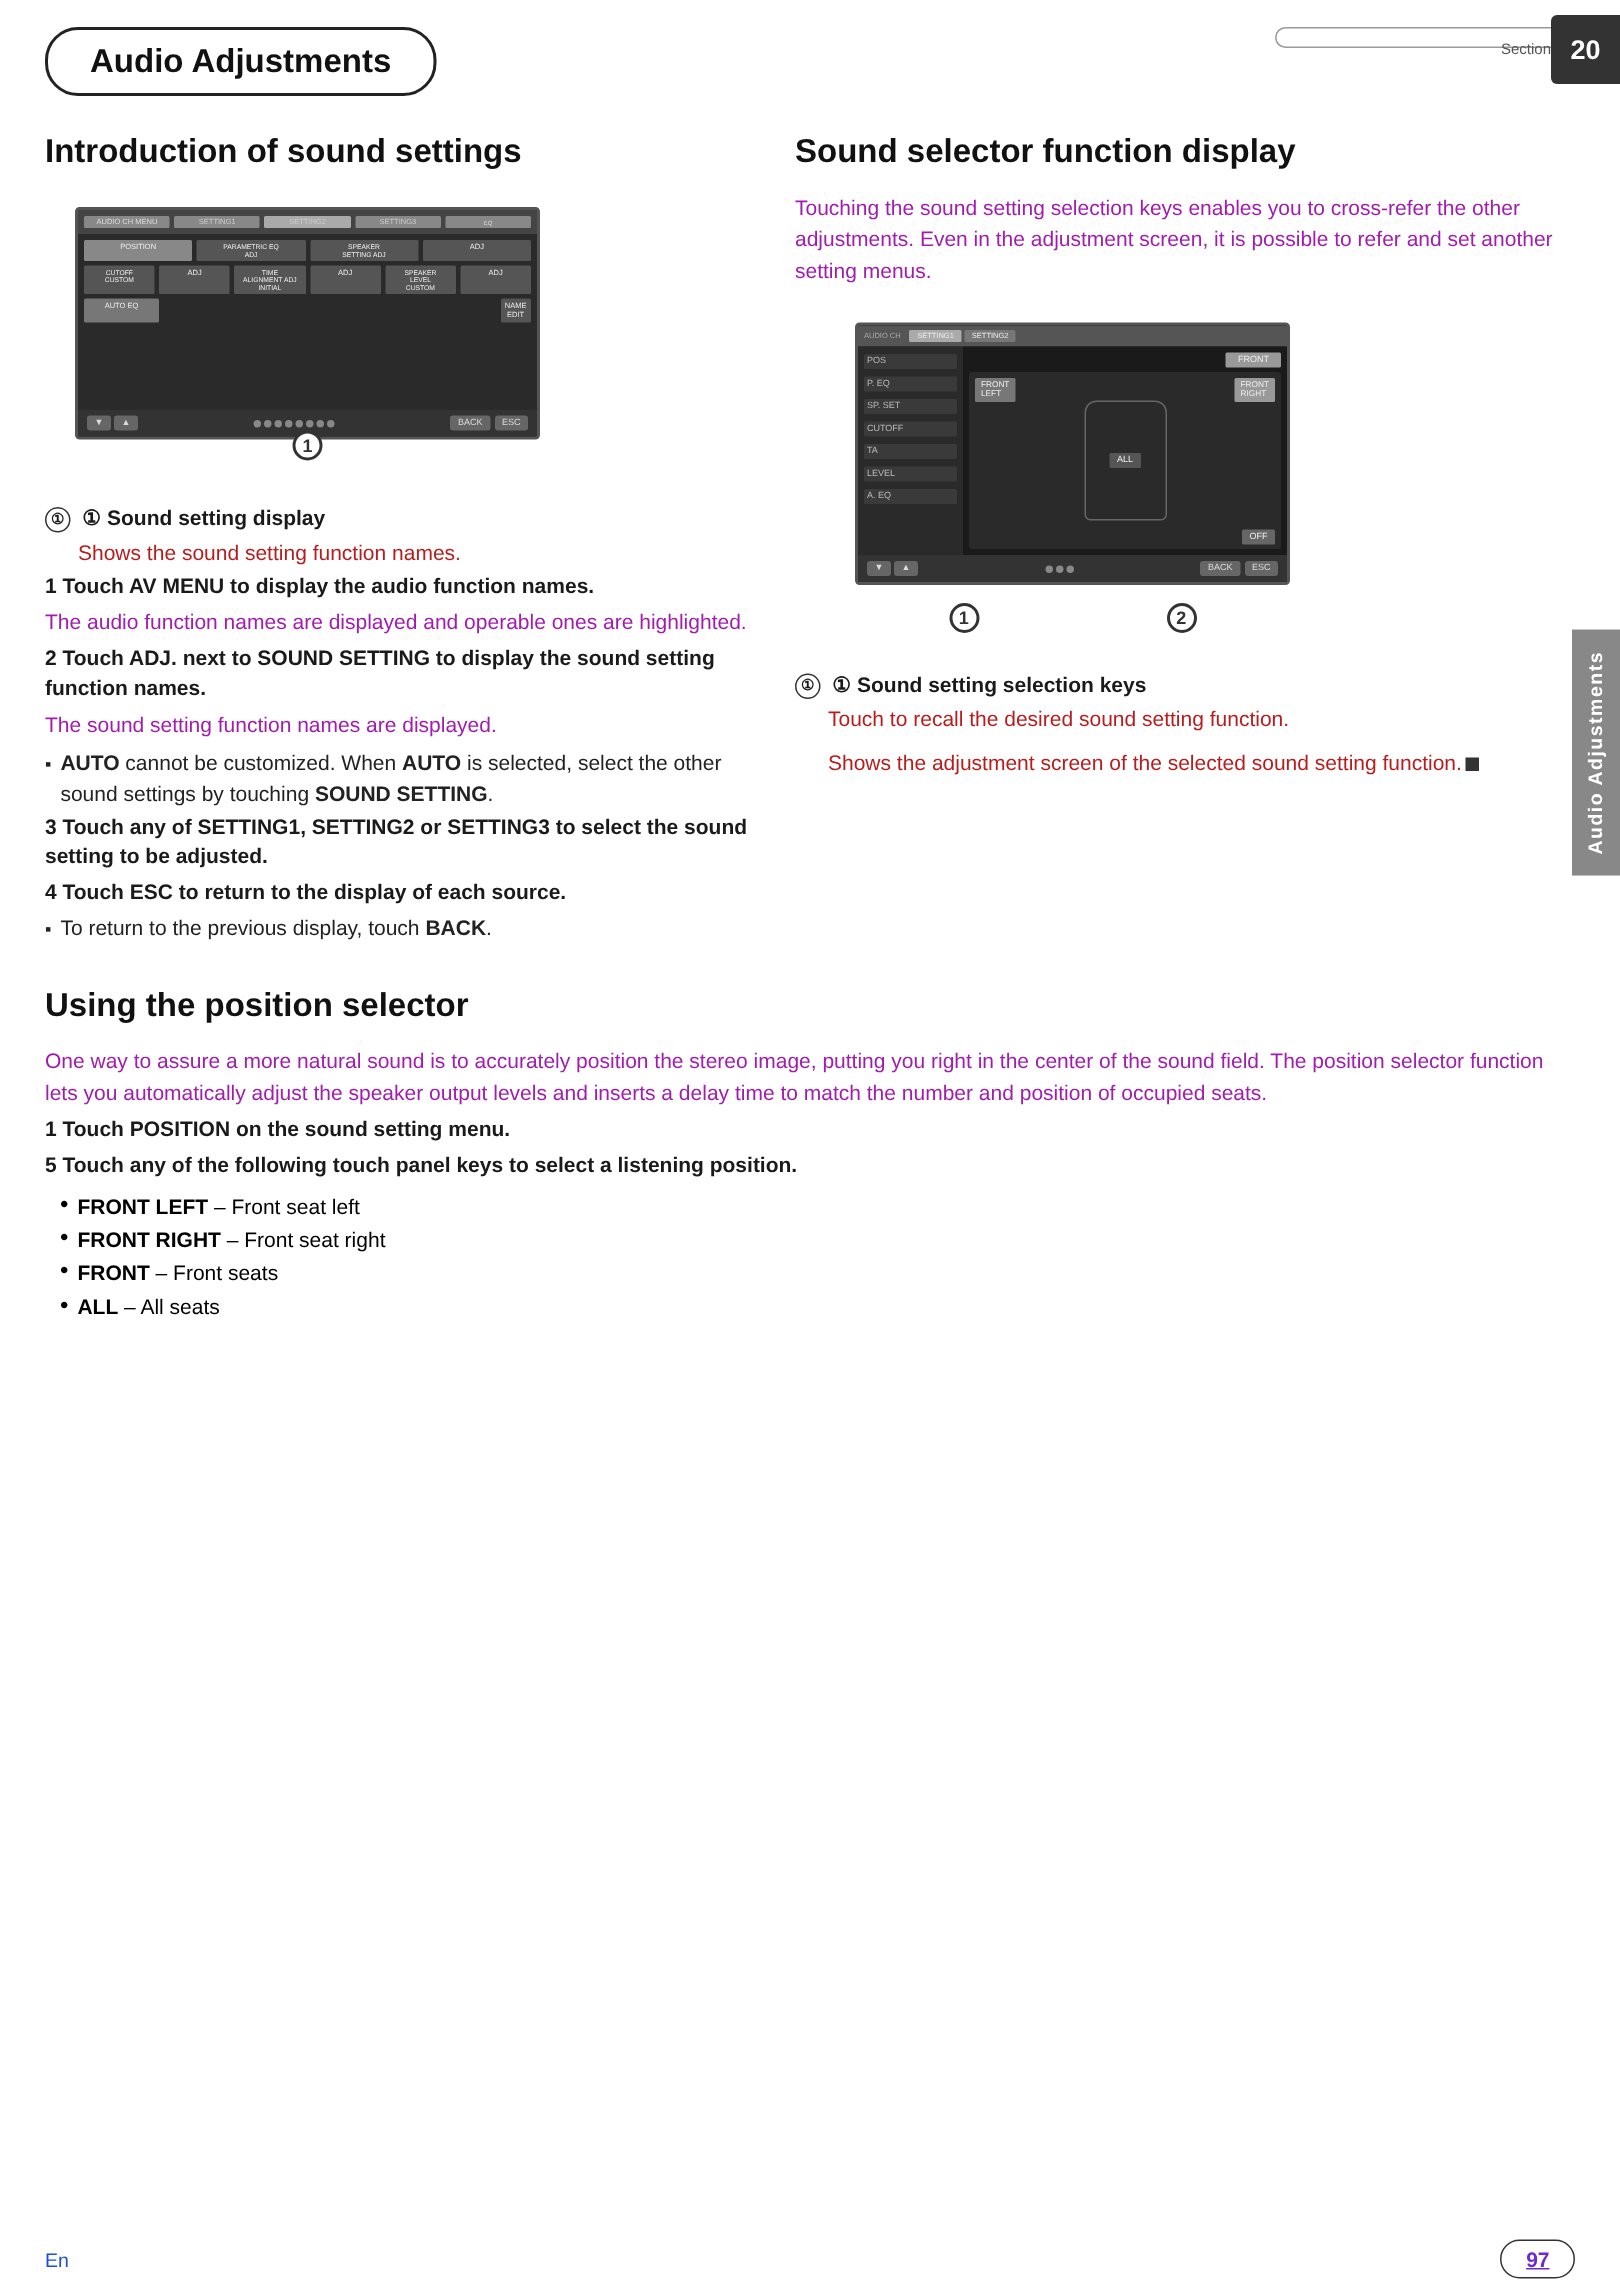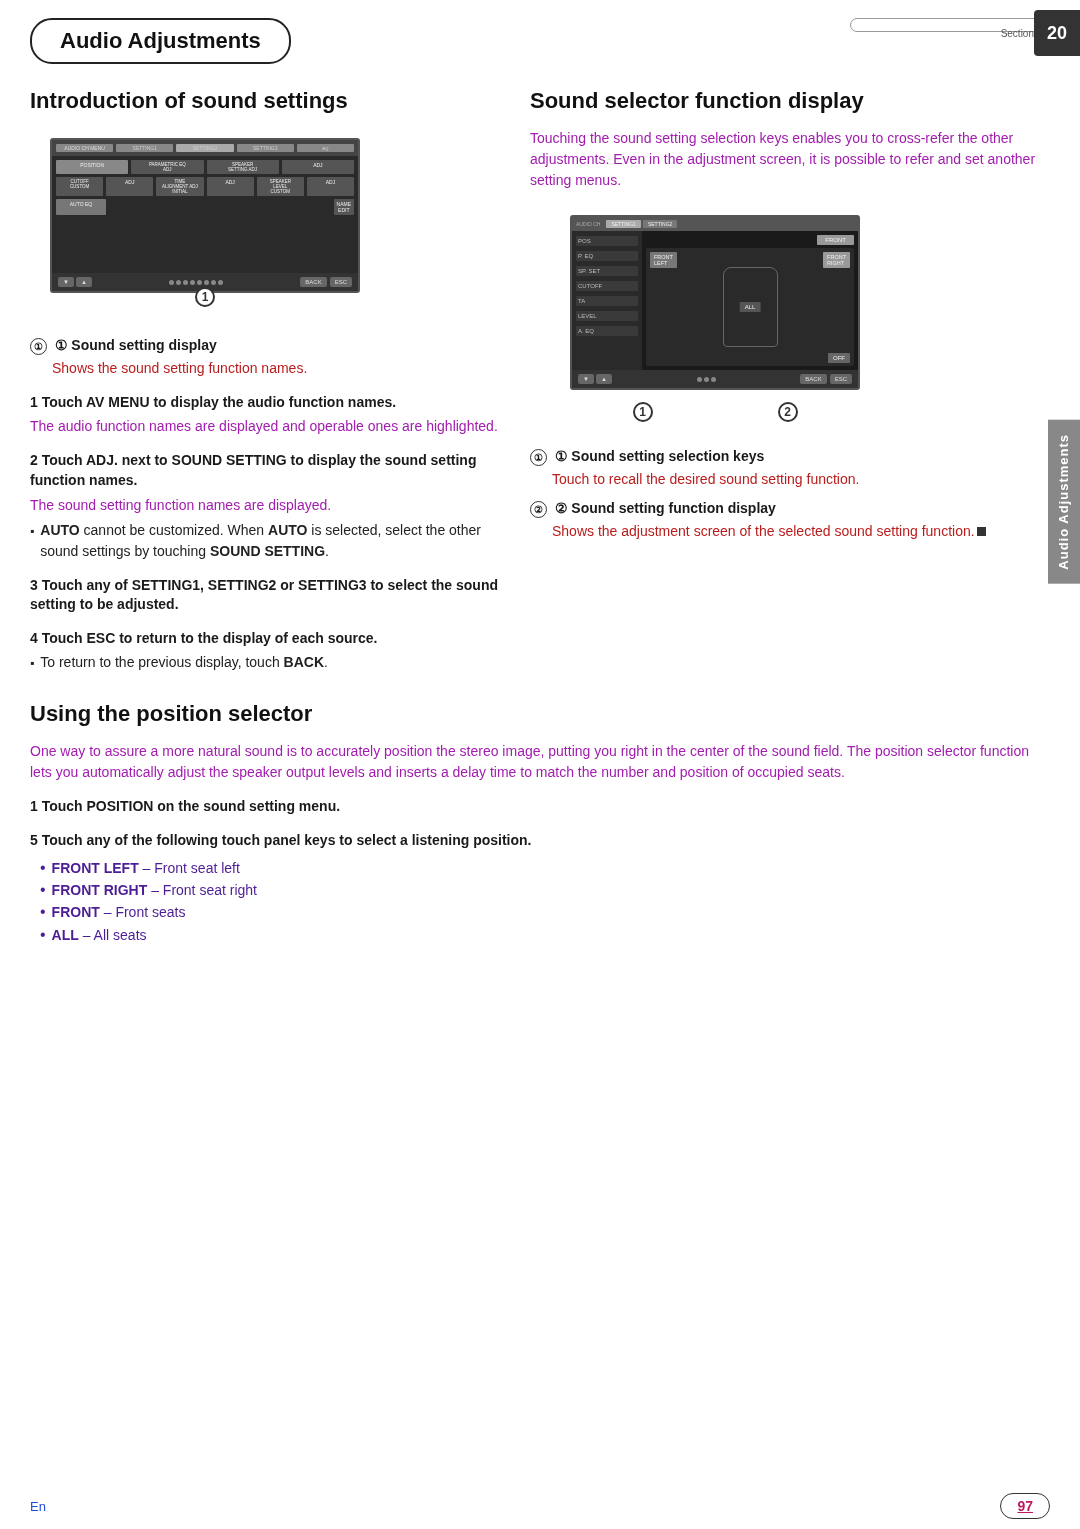--- a/index.html
+++ b/index.html
@@ -225,21 +225,21 @@
     .item-text {
       font-size: 14px;
       color: #b91c1c;
       margin-left: 22px;
       line-height: 1.5;
     }
 
     .step-heading {
       font-weight: bold;
       font-size: 14px;
-      margin-top: 14px;
+      margin-top: 2px;
       margin-bottom: 4px;
       line-height: 1.4;
     }
 
     .step-text {
       font-size: 14px;
       color: #a21caf;
       line-height: 1.5;
       margin-bottom: 4px;
     }
@@ -320,21 +320,21 @@
       font-size: 13px;
       color: #1d4ed8;
     }
 
     .footer-page {
       border: 1.5px solid #333;
       border-radius: 14px;
       padding: 4px 16px;
       font-size: 14px;
       font-weight: bold;
-      color: #be185d;
+      color: #6d28d9;
       text-decoration: underline;
     }
 
     .side-tab {
       position: absolute;
       right: 0;
       top: 420px;
       width: 32px;
       background: #888;
       color: #fff;
@@ -357,21 +357,21 @@
       vertical-align: middle;
     }
 
     .bullet-list {
       list-style: none;
       padding: 0;
       margin: 6px 0 0 10px;
     }
     .bullet-list li {
       font-size: 14px;
-      color: #4c1d95;
+      color: #000000;
       line-height: 1.6;
       display: flex;
       align-items: flex-start;
       gap: 6px;
     }
     .bullet-list li::before {
       content: '•';
       font-size: 16px;
       line-height: 1.4;
     }
@@ -570,24 +570,20 @@
 
     <div style="margin-top:5px;">
       <div class="item-label">
         <span class="circled">①</span>
         <span>① Sound setting selection keys</span>
       </div>
       <div class="item-text">Touch to recall the desired sound setting function.</div>
     </div>
 
     <div style="margin-top:8px;">
-      <div class="item-label">
-        <span class="circled">②</span>
-        <span>② Sound setting function display</span>
-      </div>
       <div class="item-text">
         <span>Shows the adjustment screen of the selected sound setting function.</span><span class="small-square"></span>
       </div>
     </div>
   </div>
 </div>
 
 <div class="using-section">
   <div class="section-title">Using the position selector</div>
 

